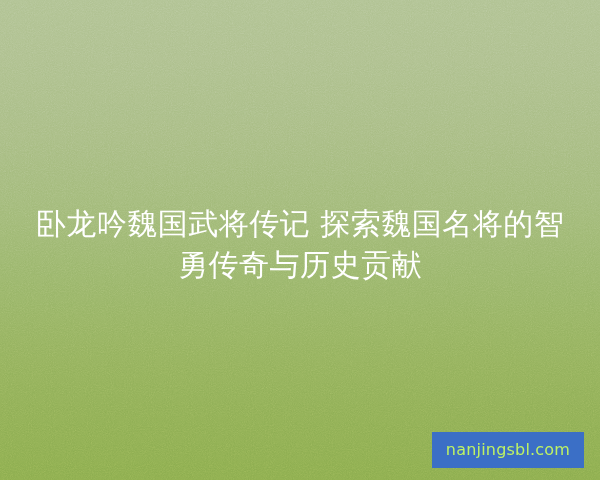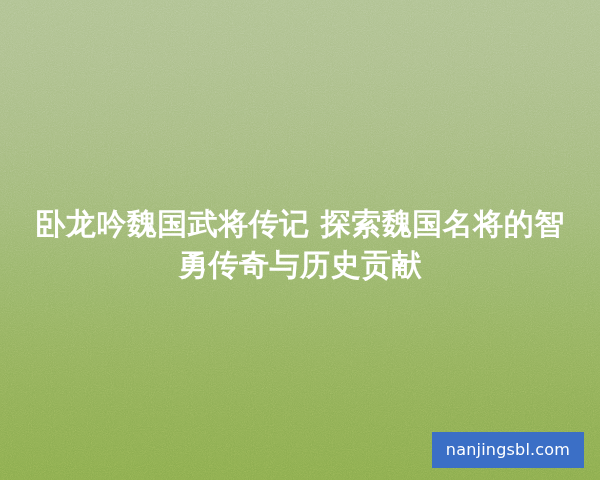--- a/index.html
+++ b/index.html
@@ -40,41 +40,41 @@
     position: absolute;
     left: 0;
     right: 0;
     top: 203px;
     padding: 0 22px;
     box-sizing: border-box;
     text-align: center;
     color: #ffffff;
     font-family: "DejaVu Sans", "Liberation Sans", sans-serif;
     font-size: 30px;
-    font-weight: 700;
+    font-weight: 400;
     line-height: 41px;
     letter-spacing: 0.5px;
     white-space: pre-wrap;
     text-rendering: optimizeLegibility;
   }
 
   #watermark {
     position: absolute;
     left: 432px;
     top: 432px;
     width: 152px;
     height: 36px;
     background: #3b6fc6;
     display: flex;
     align-items: center;
     justify-content: center;
   }
 
   #watermark-label {
-    color: #ffffff;
+    color: #bef264;
     font-family: "DejaVu Sans", "Liberation Sans", sans-serif;
     font-size: 16px;
     font-weight: 400;
     letter-spacing: 0.2px;
     line-height: 1;
   }
 </style>
 </head>
 <body>
 

